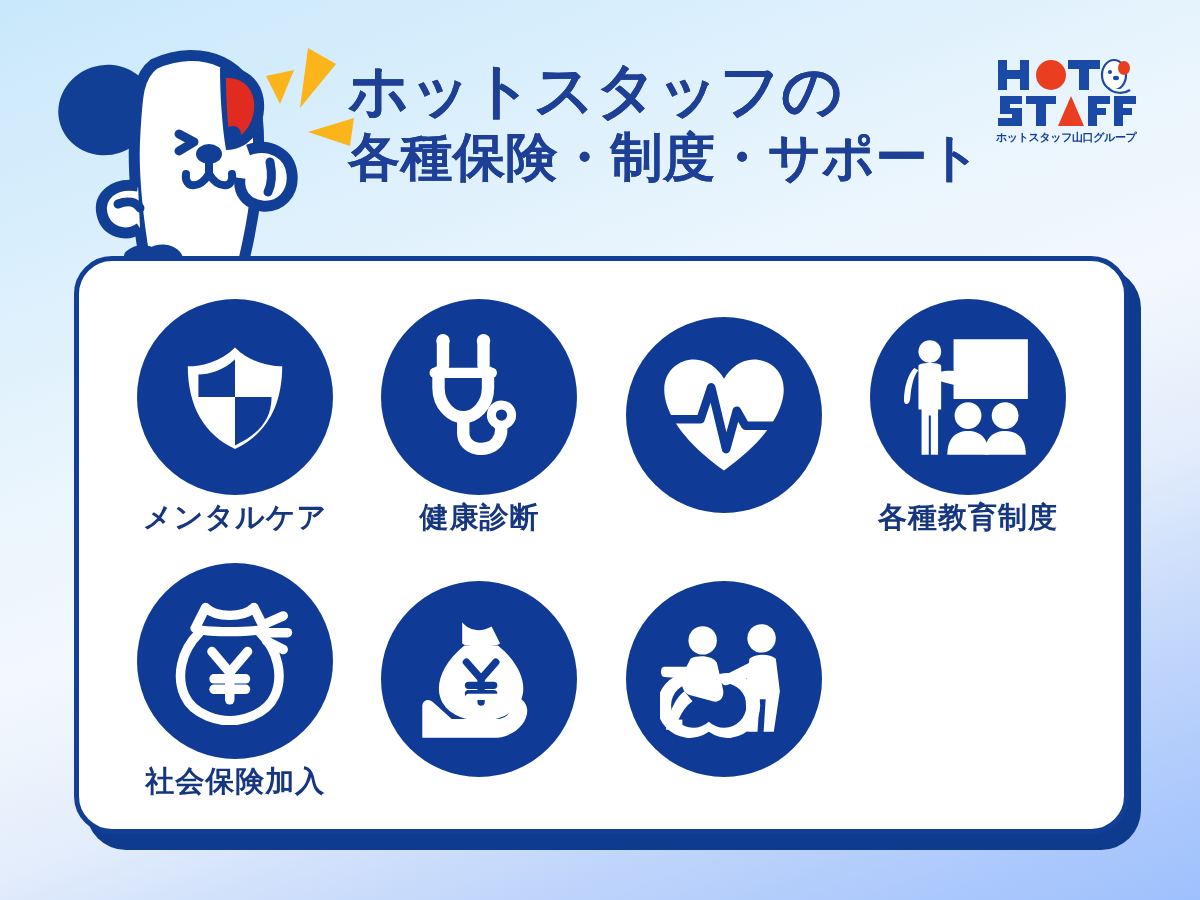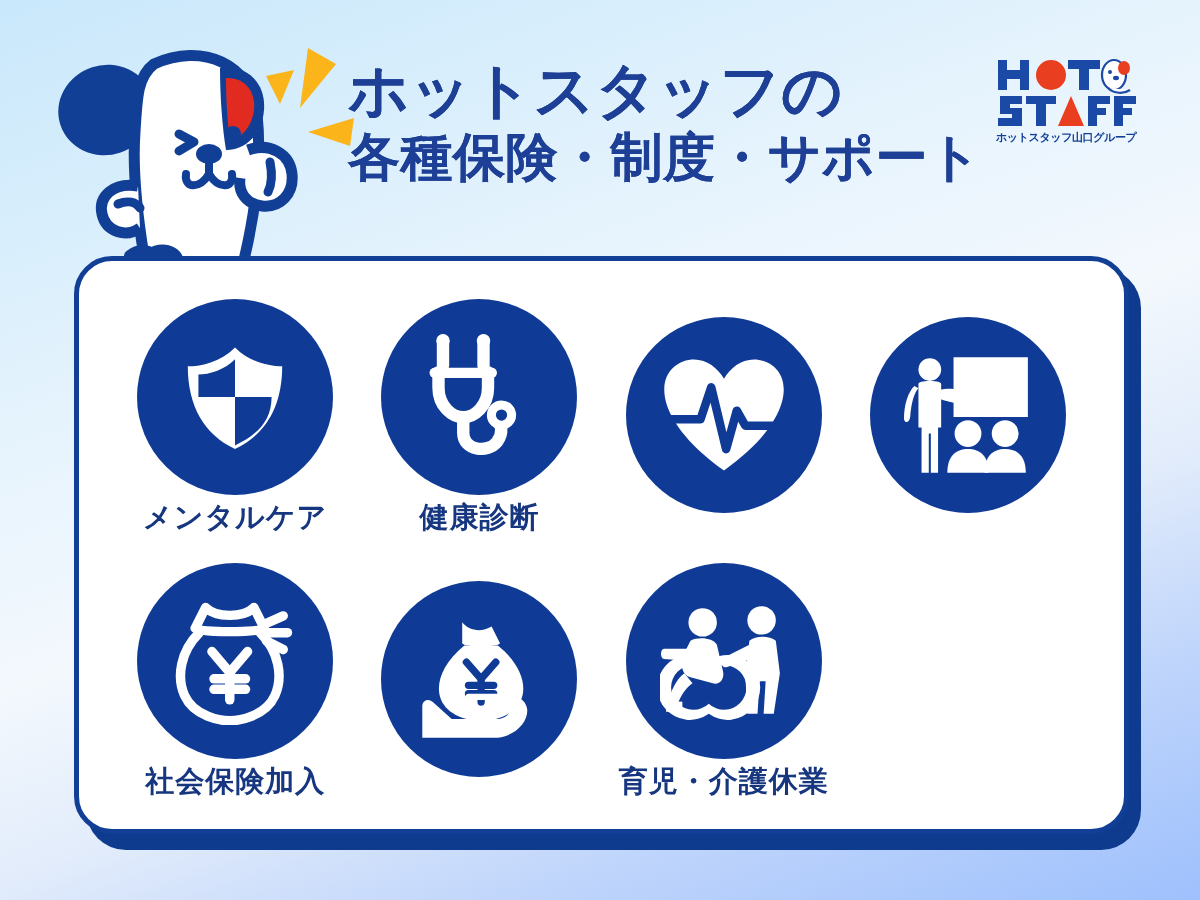--- a/index.html
+++ b/index.html
@@ -326,20 +326,21 @@
               <path d="M14 34 C10 38 7 48 6 62 C5 68 1 68 0 64 C0 50 4 38 10 32 Z"></path>
 
               <circle cx="62" cy="78" r="13"></circle>
               <path d="M42 116 C42 100 50 93 62 93 C74 93 82 100 82 116 Z"></path>
 
               <circle cx="98" cy="78" r="13"></circle>
               <path d="M78 116 C78 100 86 93 98 93 C110 93 118 100 118 116 Z"></path>
             </g>
           </svg>
         </div>
+        <div class="cell-label">各種教育制度</div>
       </div>
 
       <div class="cell">
         <div class="icon-circle">
           <svg width="124" height="128" viewBox="0 0 116 122" aria-hidden="true">
             <g fill="none" stroke="#ffffff" stroke-width="9" stroke-linejoin="round" stroke-linecap="round">
 
               <path d="M30 10 C40 20 66 20 76 10 L86 30 C84 34 22 34 20 30 Z"></path>
 
               <path d="M24 34 C6 52 2 76 10 94 C19 114 45 118 53 118
@@ -406,18 +407,17 @@
 
               <circle cx="100" cy="20" r="14"></circle>
 
               <path d="M88 40 C94 35 108 35 114 40 L118 72 L112 112 L102 112
                        L104 80 L98 80 L96 112 L86 112 L84 74 Z"></path>
 
               <path d="M88 44 L64 56 C58 58 60 68 66 66 L90 58 Z"></path>
             </g>
           </svg>
         </div>
-        <div class="cell-label">育児・介護休業</div>
       </div>
 
     </div>
   </div>
 </div>
 
 </body></html>

